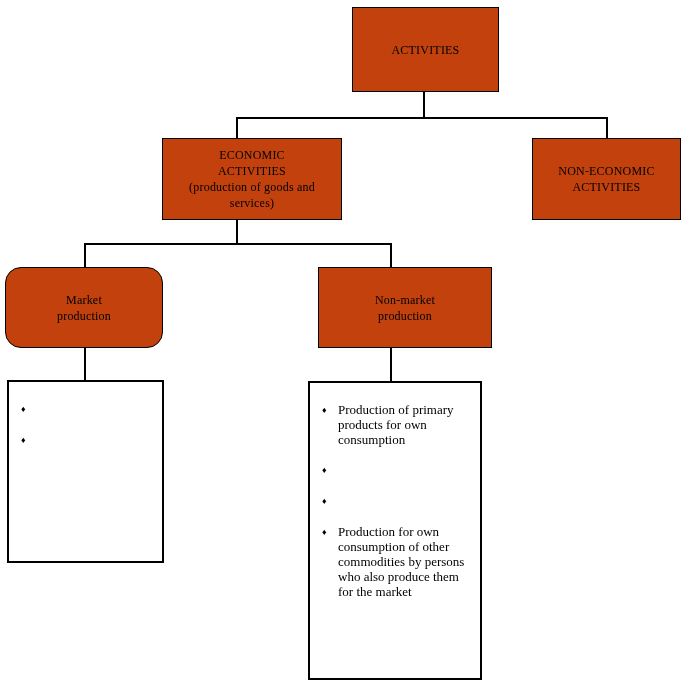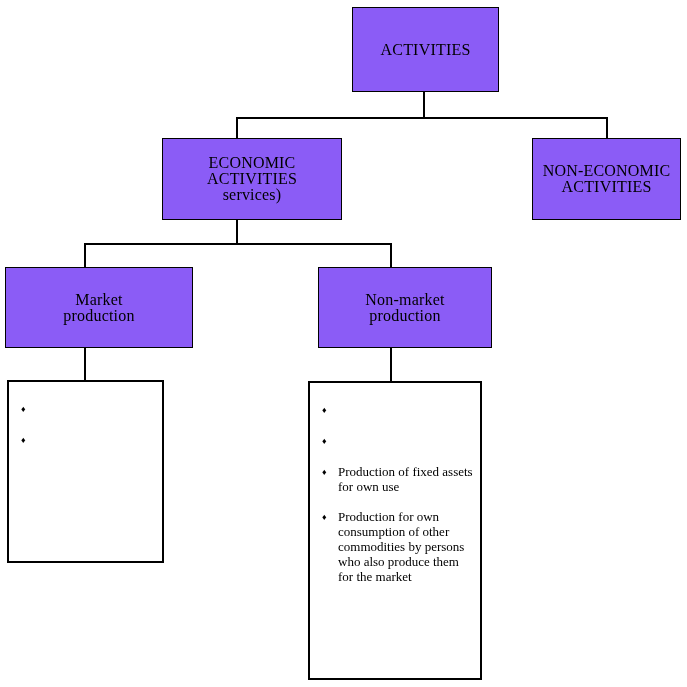--- a/index.html
+++ b/index.html
@@ -12,28 +12,28 @@
     width: 687px;
     height: 687px;
     background: #ffffff;
     font-family: "Liberation Serif", "DejaVu Serif", serif;
     color: #000000;
     overflow: hidden;
   }
   .node {
     position: absolute;
     border: 1px solid #000000;
-    background: #8b5cf6;
+    background: #c2410c;
     box-sizing: border-box;
     display: flex;
     flex-direction: column;
     align-items: center;
     justify-content: center;
     text-align: center;
-    font-size: 16px;
+    font-size: 12px;
     line-height: 16px;
     letter-spacing: 0.2px;
   }
   .list-box {
     position: absolute;
     border: 2px solid #000000;
     background: #ffffff;
     box-sizing: border-box;
     font-size: 13px;
     line-height: 15px;
@@ -74,29 +74,30 @@
   <div class="connector" style="left:84px; top:348px; width:2px; height:32px;"></div>
   <div class="connector" style="left:390px; top:348px; width:2px; height:33px;"></div>
 
   <div class="node" style="left:352px; top:7px; width:147px; height:85px;">
     <div>ACTIVITIES</div>
   </div>
 
   <div class="node" style="left:162px; top:138px; width:180px; height:82px;">
     <div>ECONOMIC</div>
     <div>ACTIVITIES</div>
+    <div>(production of goods and</div>
     <div>services)</div>
   </div>
 
   <div class="node" style="left:532px; top:138px; width:149px; height:82px;">
     <div>NON-ECONOMIC</div>
     <div>ACTIVITIES</div>
   </div>
 
-  <div class="node" style="left:5px; top:267px; width:188px; height:81px;">
+  <div class="node" style="left:5px; top:267px; width:158px; height:81px;border-radius:16px;">
     <div>Market</div>
     <div>production</div>
   </div>
 
   <div class="node" style="left:318px; top:267px; width:174px; height:81px;">
     <div>Non-market</div>
     <div>production</div>
   </div>
 
   <div class="list-box" style="left:7px; top:380px; width:157px; height:183px;">
@@ -104,27 +105,27 @@
       <span class="bullet">♦</span>
     </div>
     <div class="bullet-item">
       <span class="bullet">♦</span>
     </div>
   </div>
 
   <div class="list-box" style="left:308px; top:381px; width:174px; height:299px;">
     <div class="bullet-item">
       <span class="bullet">♦</span>
+      <span class="bullet-text">Production of primary products for own consumption</span>
     </div>
     <div class="bullet-item">
       <span class="bullet">♦</span>
     </div>
     <div class="bullet-item">
       <span class="bullet">♦</span>
-      <span class="bullet-text">Production of fixed assets for own use</span>
     </div>
     <div class="bullet-item">
       <span class="bullet">♦</span>
       <span class="bullet-text">Production for own consumption of other commodities by persons who also produce them for the market</span>
     </div>
   </div>
 
 </div>
 
 </body></html>

